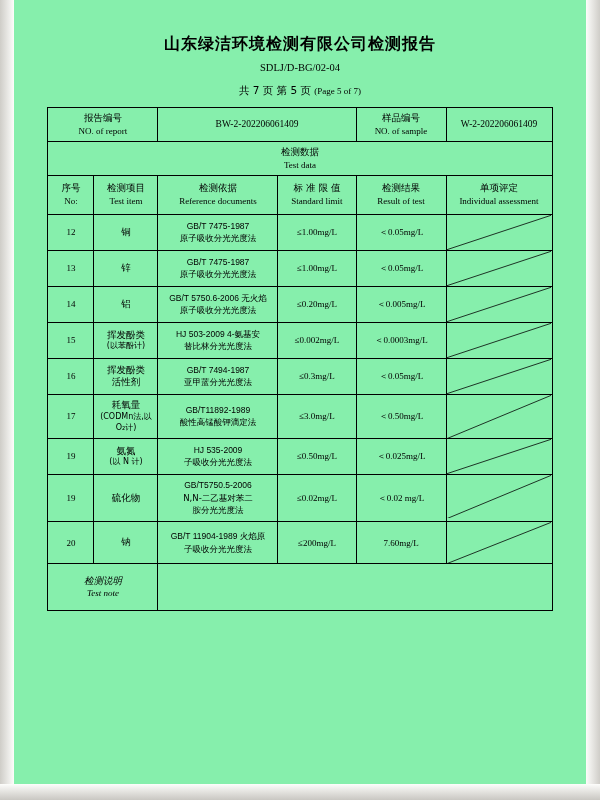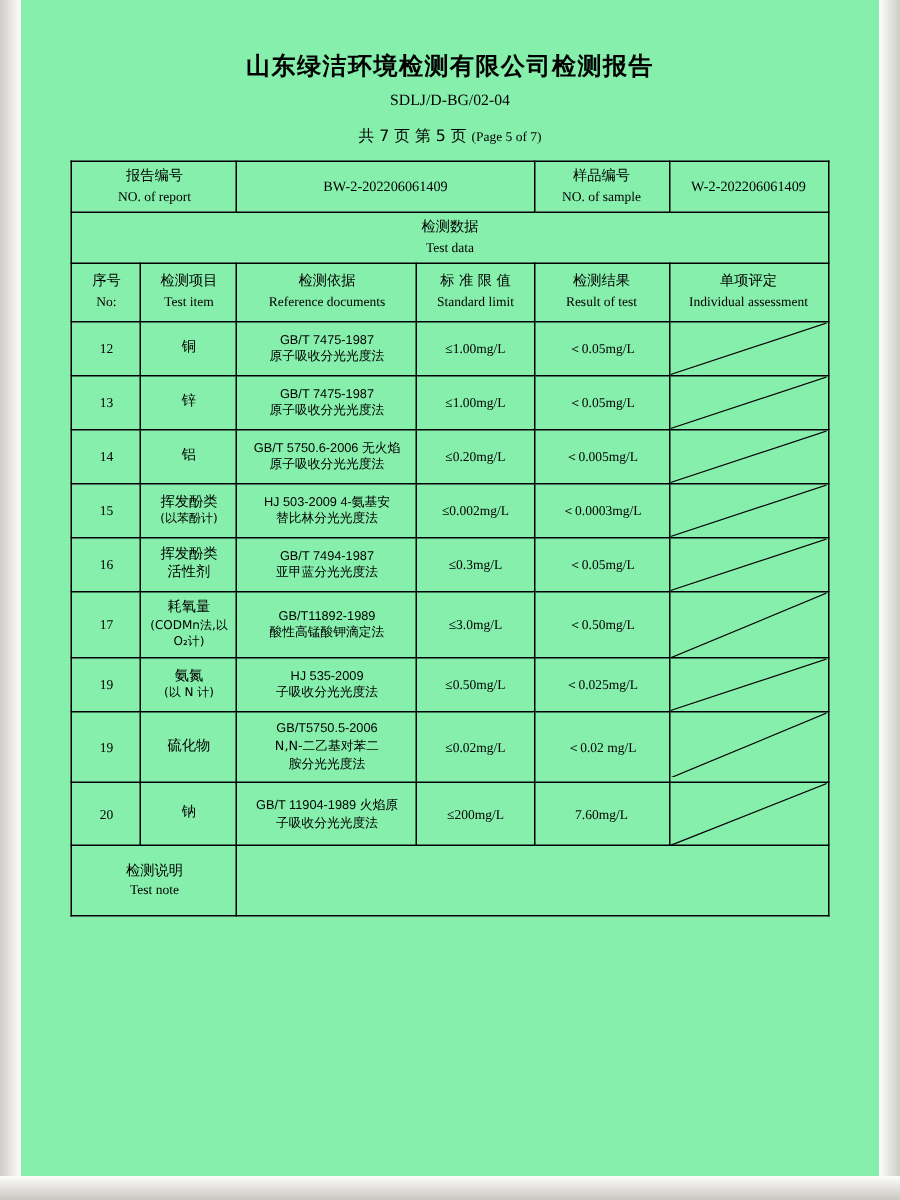--- a/index.html
+++ b/index.html
@@ -113,20 +113,21 @@
   .assess-cell {
     position: relative;
     padding: 0;
   }
   .assess-cell .diag {
     position: absolute;
     inset: 0;
   }
   .note-cell-inner {
     padding: 6px 4px;
+    font-style: italic;
   }
   .scan-edge-l, .scan-edge-r {
     position: absolute;
     top: 0;
     width: 14px;
     height: 800px;
     background: linear-gradient(to right, #cfcdc8, #fdfdfb);
   }
   .scan-edge-l { left: 0; }
   .scan-edge-r { right: 0; background: linear-gradient(to left, #cfcdc8, #fdfdfb); }

